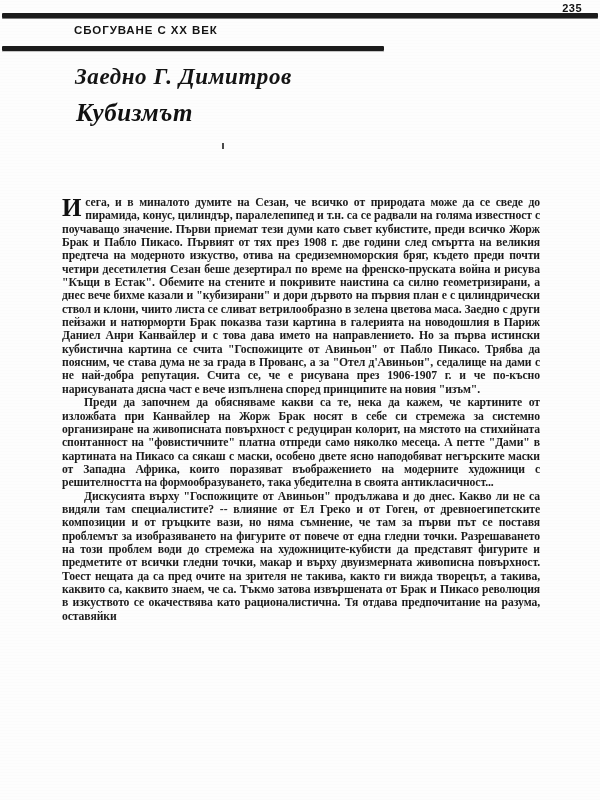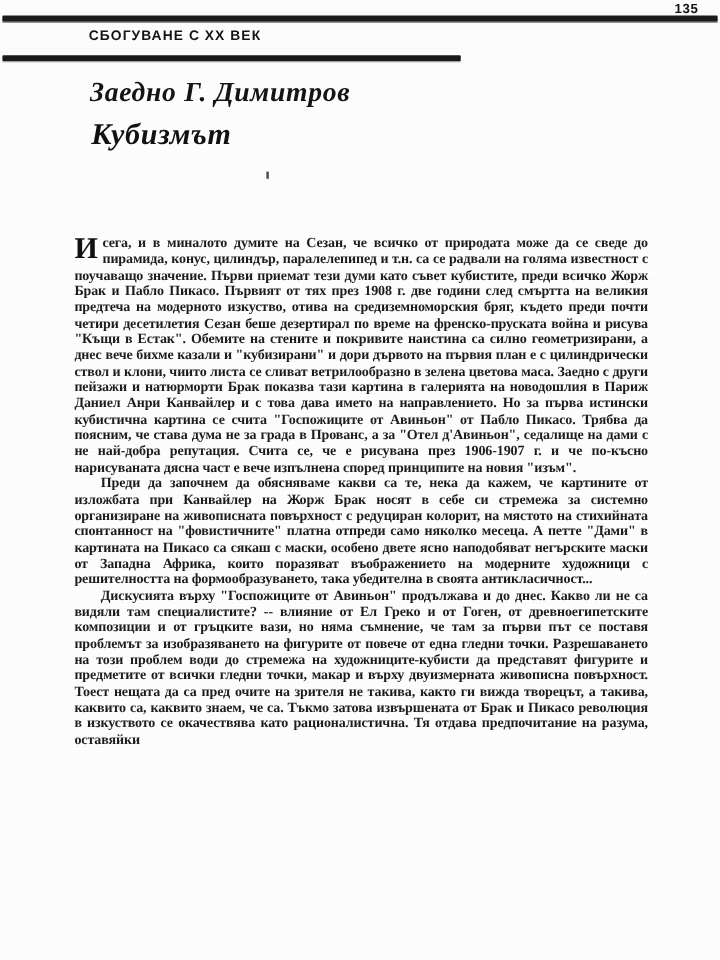--- a/index.html
+++ b/index.html
@@ -168,21 +168,21 @@
       );
     mix-blend-mode: multiply;
     opacity: 0.6;
   }
 </style>
 </head>
 <body>
 
 <div class="page">
 
-  <div class="folio">135</div>
+  <div class="folio">235</div>
 
   <div class="rule-top"></div>
 
   <div class="running-head">СБОГУВАНЕ С XX ВЕК</div>
 
   <div class="rule-mid"></div>
 
   <div class="author">Заедно Г. Димитров</div>
 
   <div class="article-title">Кубизмът</div>

